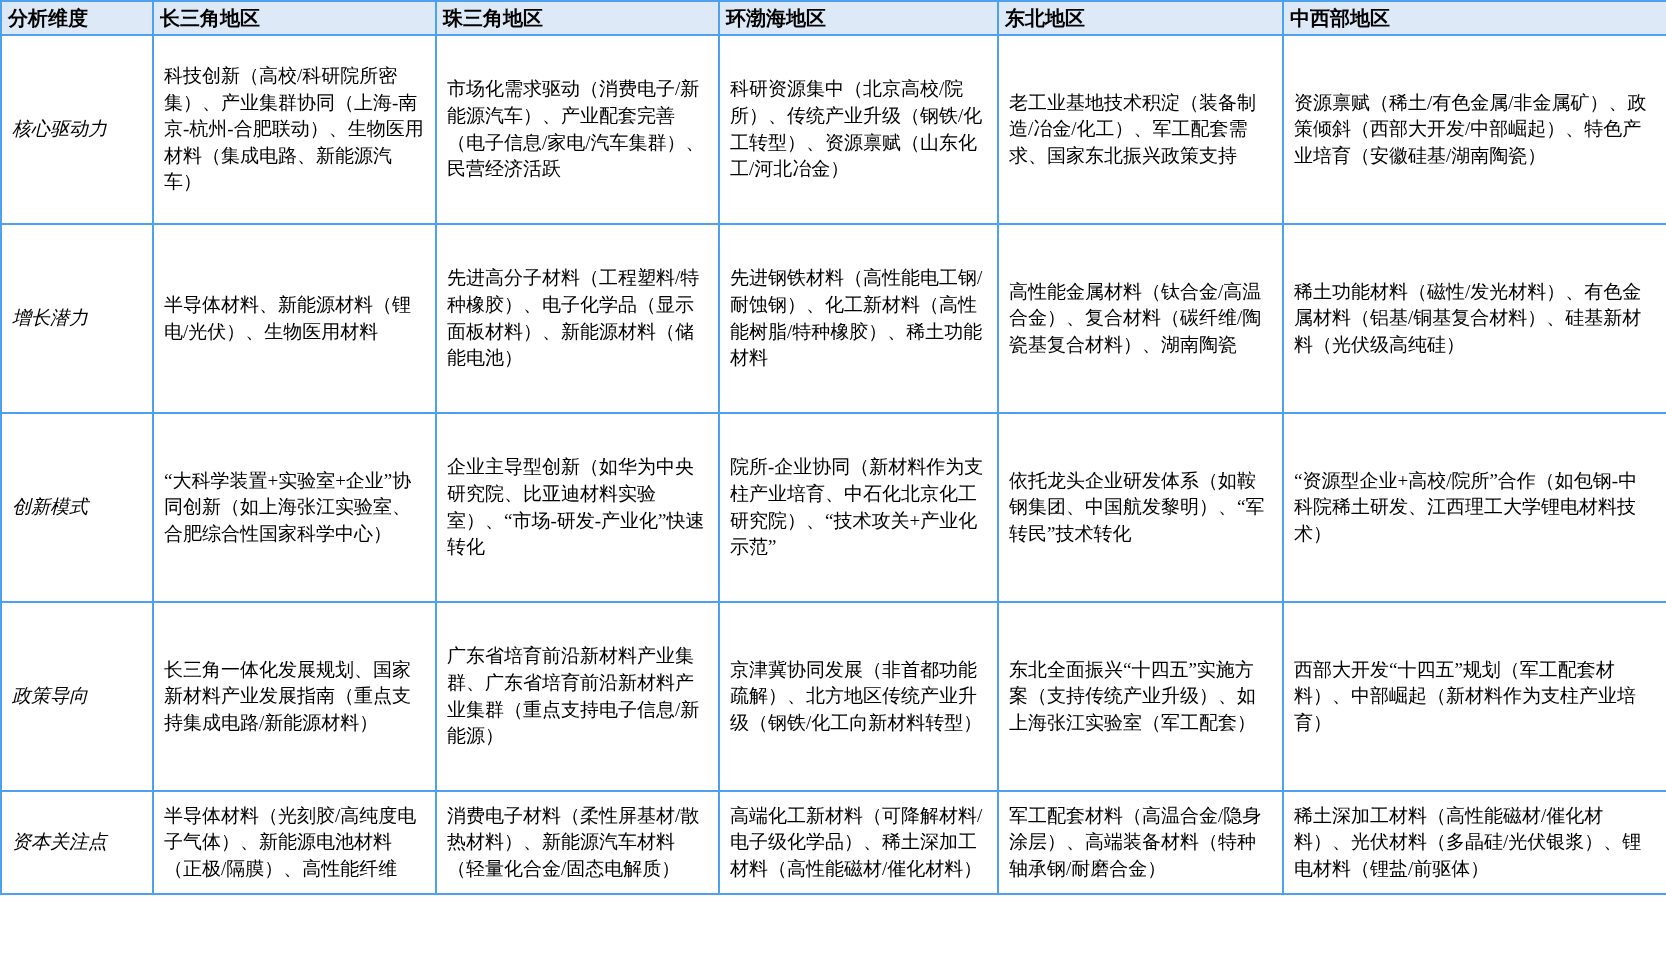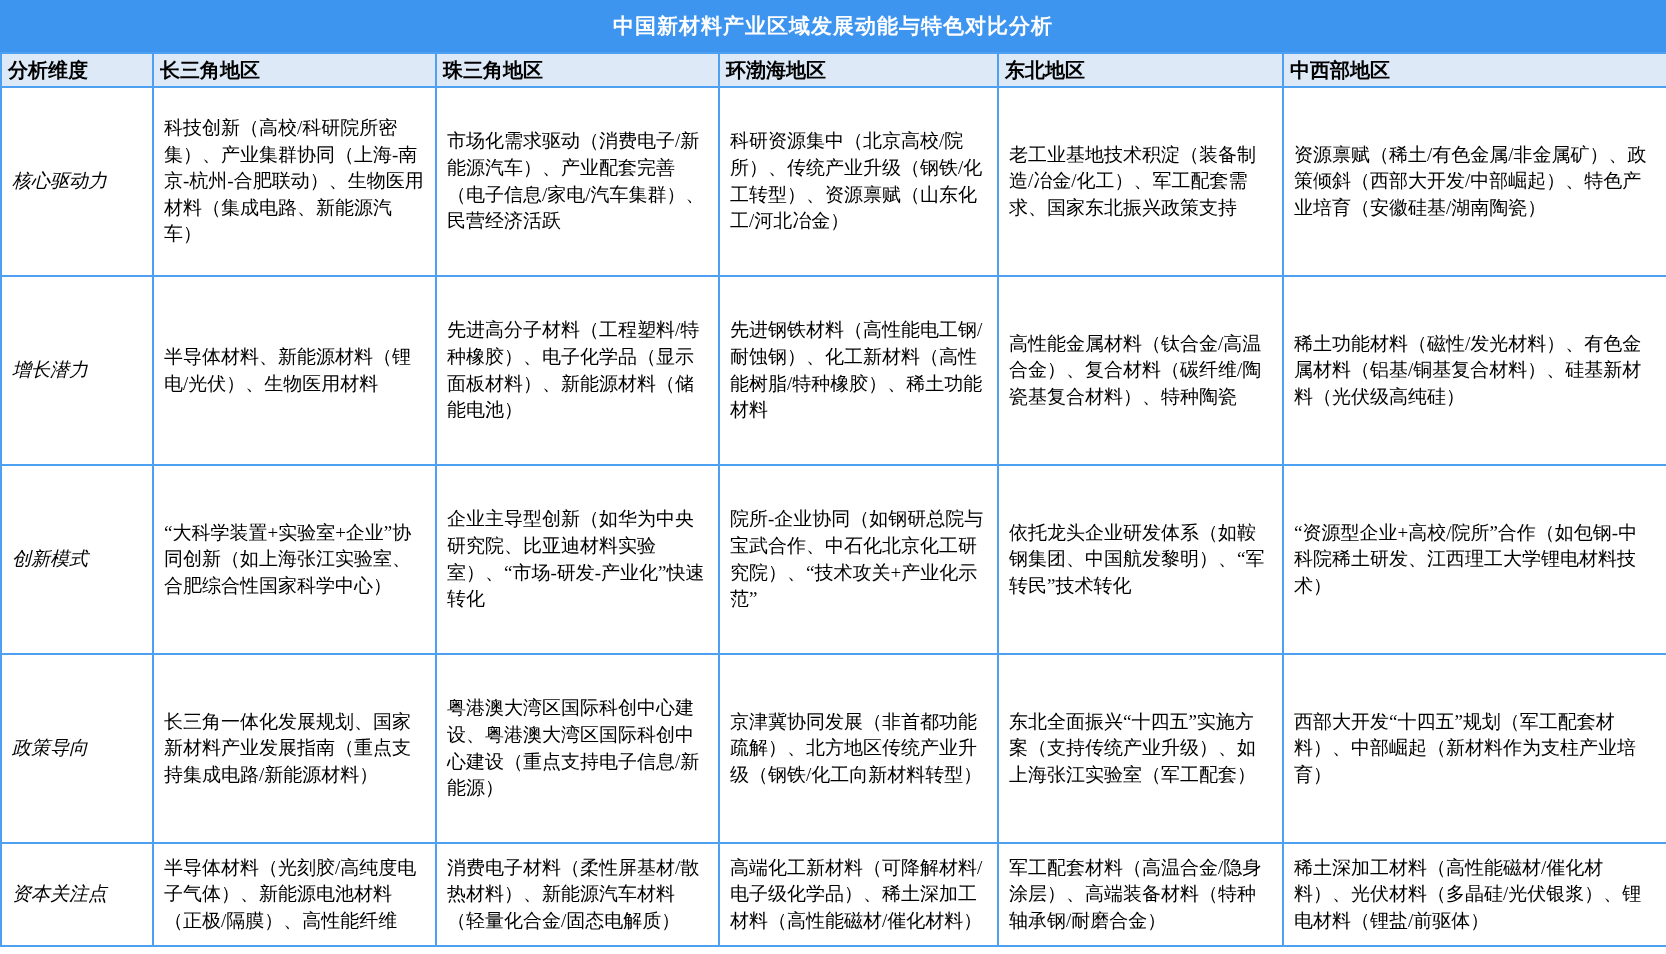--- a/index.html
+++ b/index.html
@@ -55,21 +55,20 @@
   }
   tr.row-tall { height: 189px; }
   tr.row-short { height: 103px; }
   td.dim { padding: 4px 6px; font-style: italic; }
 </style>
 </head>
 <body>
 
 <div class="page">
 
-  <div class="title-bar">中国新材料产业区域发展动能与特色对比分析</div>
 
   <table class="cmp">
     <colgroup>
       <col style="width:152px">
       <col style="width:283px">
       <col style="width:283px">
       <col style="width:279px">
       <col style="width:285px">
       <col style="width:384px">
     </colgroup>
@@ -90,35 +89,35 @@
         <td>市场化需求驱动（消费电子/新能源汽车）、产业配套完善（电子信息/家电/汽车集群）、民营经济活跃</td>
         <td>科研资源集中（北京高校/院所）、传统产业升级（钢铁/化工转型）、资源禀赋（山东化工/河北冶金）</td>
         <td>老工业基地技术积淀（装备制造/冶金/化工）、军工配套需求、国家东北振兴政策支持</td>
         <td>资源禀赋（稀土/有色金属/非金属矿）、政策倾斜（西部大开发/中部崛起）、特色产业培育（安徽硅基/湖南陶瓷）</td>
       </tr>
       <tr class="row-tall">
         <td class="dim">增长潜力</td>
         <td>半导体材料、新能源材料（锂电/光伏）、生物医用材料</td>
         <td>先进高分子材料（工程塑料/特种橡胶）、电子化学品（显示面板材料）、新能源材料（储能电池）</td>
         <td>先进钢铁材料（高性能电工钢/耐蚀钢）、化工新材料（高性能树脂/特种橡胶）、稀土功能材料</td>
-        <td>高性能金属材料（钛合金/高温合金）、复合材料（碳纤维/陶瓷基复合材料）、特种陶瓷</td>
+        <td>高性能金属材料（钛合金/高温合金）、复合材料（碳纤维/陶瓷基复合材料）、湖南陶瓷</td>
         <td>稀土功能材料（磁性/发光材料）、有色金属材料（铝基/铜基复合材料）、硅基新材料（光伏级高纯硅）</td>
       </tr>
       <tr class="row-tall">
         <td class="dim">创新模式</td>
         <td>“大科学装置+实验室+企业”协同创新（如上海张江实验室、合肥综合性国家科学中心）</td>
         <td>企业主导型创新（如华为中央研究院、比亚迪材料实验室）、“市场-研发-产业化”快速转化</td>
-        <td>院所-企业协同（如钢研总院与宝武合作、中石化北京化工研究院）、“技术攻关+产业化示范”</td>
+        <td>院所-企业协同（新材料作为支柱产业培育、中石化北京化工研究院）、“技术攻关+产业化示范”</td>
         <td>依托龙头企业研发体系（如鞍钢集团、中国航发黎明）、“军转民”技术转化</td>
         <td>“资源型企业+高校/院所”合作（如包钢-中科院稀土研发、江西理工大学锂电材料技术）</td>
       </tr>
       <tr class="row-tall">
         <td class="dim">政策导向</td>
         <td>长三角一体化发展规划、国家新材料产业发展指南（重点支持集成电路/新能源材料）</td>
-        <td>粤港澳大湾区国际科创中心建设、粤港澳大湾区国际科创中心建设（重点支持电子信息/新能源）</td>
+        <td>广东省培育前沿新材料产业集群、广东省培育前沿新材料产业集群（重点支持电子信息/新能源）</td>
         <td>京津冀协同发展（非首都功能疏解）、北方地区传统产业升级（钢铁/化工向新材料转型）</td>
         <td>东北全面振兴“十四五”实施方案（支持传统产业升级）、如上海张江实验室（军工配套）</td>
         <td>西部大开发“十四五”规划（军工配套材料）、中部崛起（新材料作为支柱产业培育）</td>
       </tr>
       <tr class="row-short">
         <td class="dim">资本关注点</td>
         <td>半导体材料（光刻胶/高纯度电子气体）、新能源电池材料（正极/隔膜）、高性能纤维</td>
         <td>消费电子材料（柔性屏基材/散热材料）、新能源汽车材料（轻量化合金/固态电解质）</td>
         <td>高端化工新材料（可降解材料/电子级化学品）、稀土深加工材料（高性能磁材/催化材料）</td>
         <td>军工配套材料（高温合金/隐身涂层）、高端装备材料（特种轴承钢/耐磨合金）</td>

